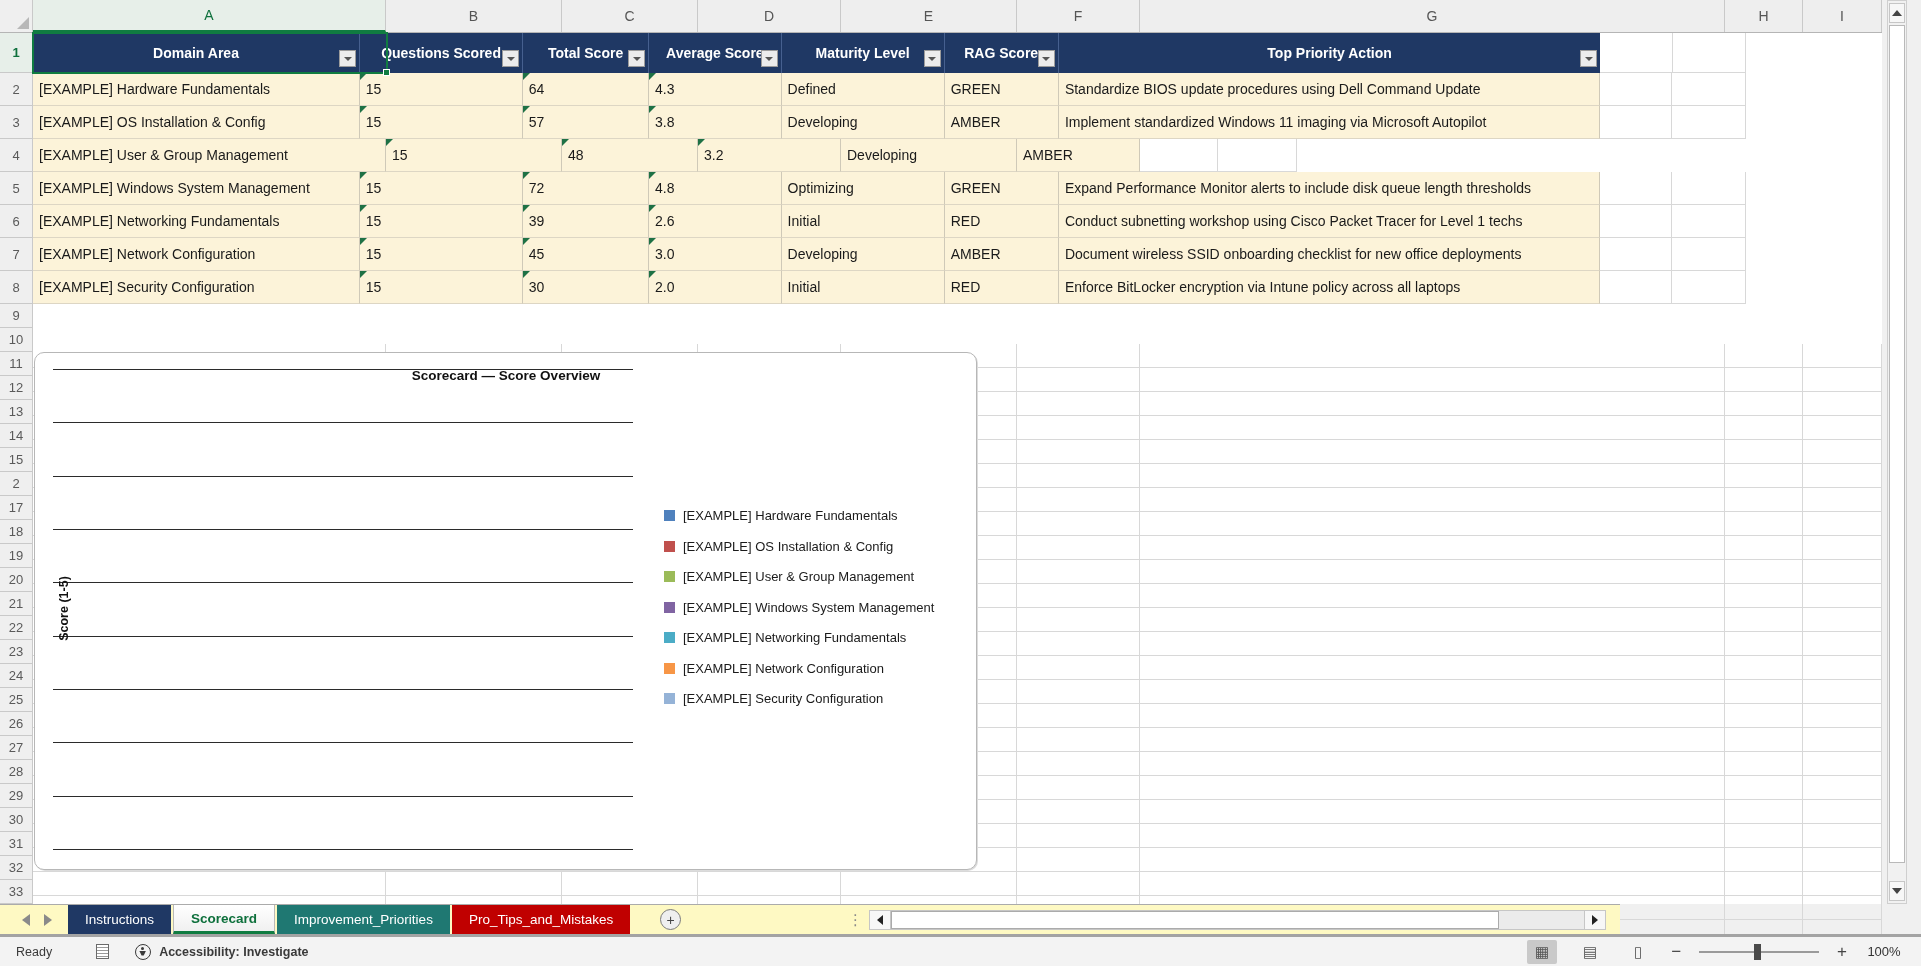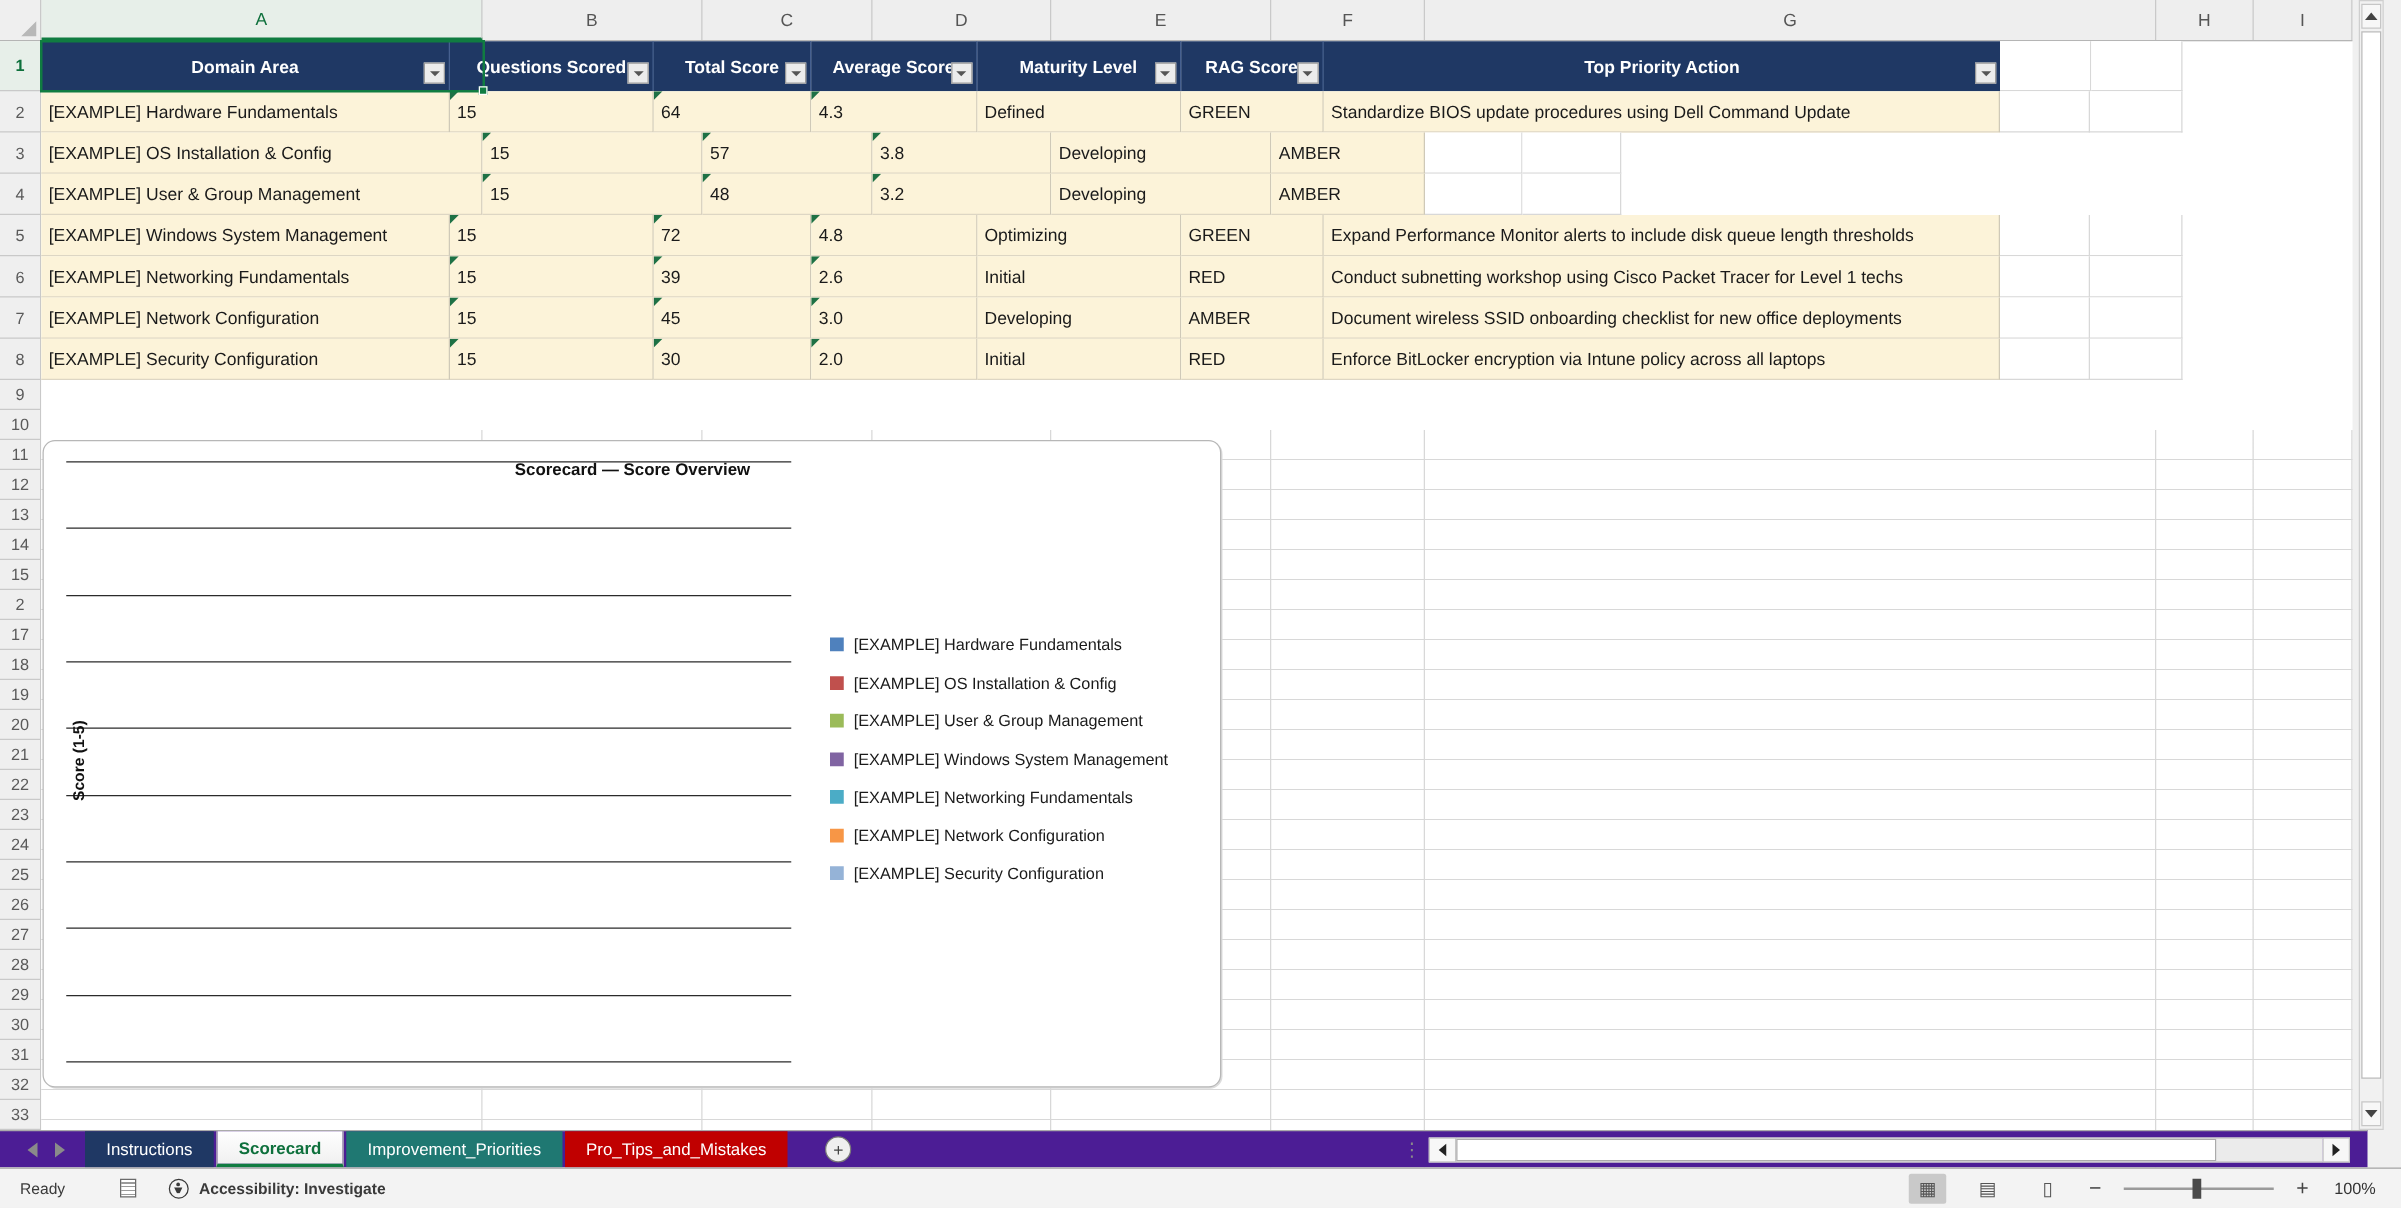--- a/index.html
+++ b/index.html
@@ -73,39 +73,39 @@
   
   #vscroll{position:absolute;left:1887px;top:0;width:20px;height:904px;background:#F1F1F1;border:1px solid #CFCFCF;box-sizing:border-box;}
   .varrow{position:absolute;left:1px;width:16px;height:20px;background:#F7F7F7;border:1px solid #C6C6C6;box-sizing:border-box;display:flex;align-items:center;justify-content:center;}
   .varrow.up{top:2px}.varrow.down{bottom:2px}
   .varrow i{display:block;width:0;height:0;}
   .varrow.up i{border-bottom:6px solid #444;border-left:5px solid transparent;border-right:5px solid transparent;}
   .varrow.down i{border-top:6px solid #444;border-left:5px solid transparent;border-right:5px solid transparent;}
   #vthumb{position:absolute;left:1px;top:24px;width:16px;height:838px;background:#FFFFFF;border:1px solid #B9B9B9;box-sizing:border-box;}
 
   
-  #tabstrip{position:absolute;left:0;top:904px;width:1894px;height:30px;background:#4c1d95;border-top:1px solid #ABABAB;box-sizing:border-box;display:flex;align-items:stretch;}
+  #tabstrip{position:absolute;left:0;top:904px;width:1620px;height:30px;background:#fef9c3;border-top:1px solid #ABABAB;box-sizing:border-box;display:flex;align-items:stretch;}
   #tabnav{display:flex;align-items:center;gap:14px;padding:0 16px 0 22px;}
   .navarr{width:0;height:0;cursor:default;}
   .navarr.left{border-right:8px solid #8A8A8A;border-top:6px solid transparent;border-bottom:6px solid transparent;}
   .navarr.right{border-left:8px solid #8A8A8A;border-top:6px solid transparent;border-bottom:6px solid transparent;}
   .stab{display:flex;align-items:center;padding:0 17px;font-size:13.5px;color:#FFFFFF;margin-right:2px;box-sizing:border-box;}
   .stab.active{background:linear-gradient(#FFFFFF,#F0F0F0);color:#0E703C;font-weight:bold;border-bottom:3px solid #107C41;border-left:1px solid #B9B9B9;border-right:1px solid #B9B9B9;}
   #addsheet{width:19px;height:19px;border-radius:50%;border:1px solid #7A7A7A;background:#EFEFEF;color:#444;display:flex;align-items:center;justify-content:center;font-size:14px;align-self:center;margin-left:28px;line-height:1;}
   #grip{align-self:center;margin-left:auto;color:#8A8A8A;font-size:15px;margin-right:6px;}
   #hscroll{align-self:center;display:flex;align-items:center;width:737px;height:20px;margin-right:14px;}
   .harrow{width:22px;height:20px;background:#F7F7F7;border:1px solid #C6C6C6;box-sizing:border-box;display:flex;align-items:center;justify-content:center;}
   .harrow i{display:block;width:0;height:0;}
   .harrow.left i{border-right:6px solid #222;border-top:5px solid transparent;border-bottom:5px solid transparent;}
   .harrow.right i{border-left:6px solid #222;border-top:5px solid transparent;border-bottom:5px solid transparent;}
   #htrack{flex:1;height:20px;background:#EBEBEB;border:1px solid #C6C6C6;border-left:none;border-right:none;box-sizing:border-box;position:relative;}
   #hthumb{position:absolute;left:0;top:0;width:608px;height:18px;background:#FFFFFF;border:1px solid #ABABAB;box-sizing:border-box;}
 
   
-  #statusbar{position:absolute;left:0;top:934px;width:1921px;height:32px;background:#F3F3F3;border-top:1px solid #a3a3a3;box-sizing:border-box;display:flex;align-items:center;font-size:12.5px;color:#3A3A3A;}
+  #statusbar{position:absolute;left:0;top:934px;width:1921px;height:32px;background:#F3F3F3;border-top:3px solid #a3a3a3;box-sizing:border-box;display:flex;align-items:center;font-size:12.5px;color:#3A3A3A;}
   #ready{margin-left:16px;}
   #macroicon{margin-left:44px;width:13px;height:15px;border:1px solid #6A6A6A;background:repeating-linear-gradient(to bottom,#fff 0,#fff 2px,#9a9a9a 2px,#9a9a9a 3px);box-sizing:border-box;}
   #accicon{margin-left:26px;width:16px;height:16px;border:1.5px solid #3A3A3A;border-radius:50%;position:relative;box-sizing:border-box;}
   #accicon::before{content:"";position:absolute;left:5px;top:2px;width:3px;height:3px;border-radius:50%;background:#3A3A3A;}
   #accicon::after{content:"";position:absolute;left:3px;top:6px;width:7px;height:5px;background:#3A3A3A;clip-path:polygon(0 0,100% 0,65% 100%,35% 100%);}
   #acclabel{margin-left:8px;font-weight:bold;}
   #sbright{margin-left:auto;display:flex;align-items:center;gap:18px;margin-right:18px;}
   .viewbtn{width:30px;height:24px;display:flex;align-items:center;justify-content:center;border-radius:2px;color:#555;font-size:15px;}
   .viewbtn.active{background:#C9C9C9;}
   #zoomout{font-size:17px;color:#444;}
@@ -348,20 +348,23 @@
             </div>
           <div class="cell cd tri">
               <span>3.8</span>
             </div>
           <div class="cell ce">
               <span>Developing</span>
             </div>
           <div class="cell cf">
               <span>AMBER</span>
             </div>
+          <div class="cell cg">
+              <span>Implement standardized Windows 11 imaging via Microsoft Autopilot</span>
+            </div>
           <div class="cell chh"></div>
           <div class="cell cii"></div>
         </div>
 
         <div class="trow">
           <div class="cell ca">
               <span>[EXAMPLE] User &amp; Group Management</span>
             </div>
           <div class="cell cb tri">
               <span>15</span>

